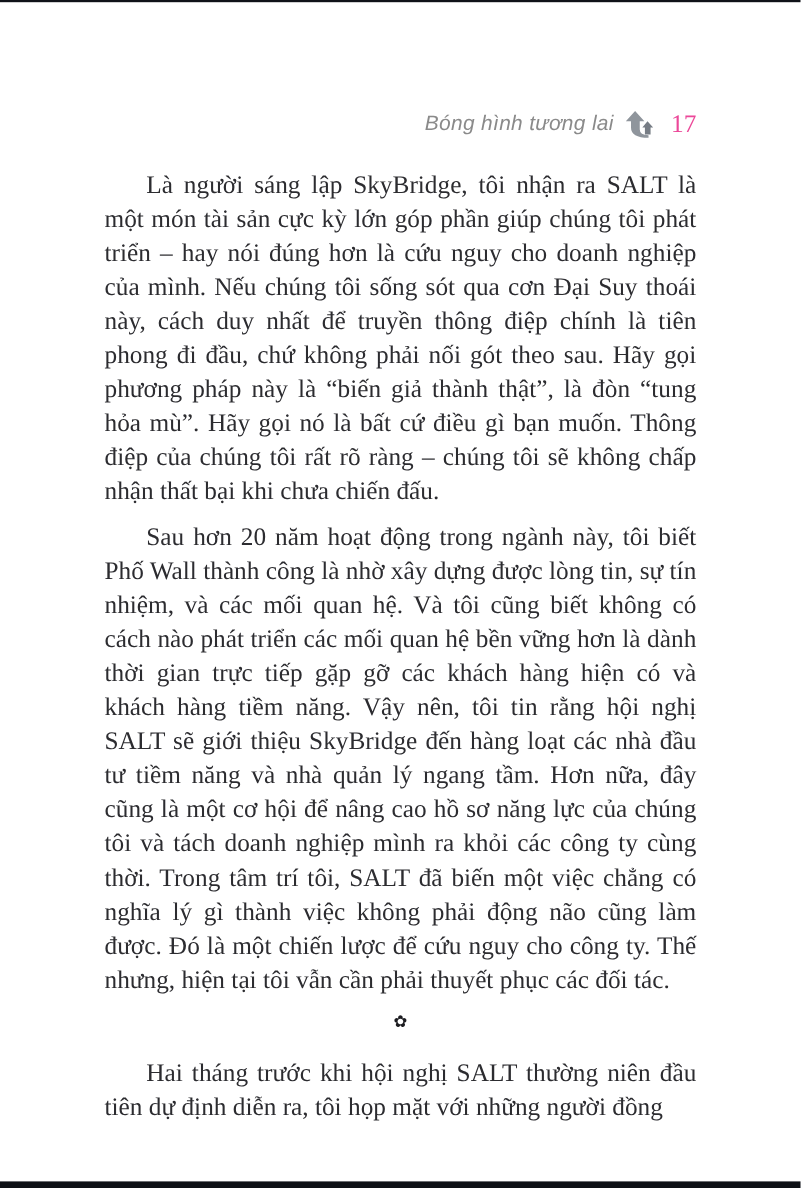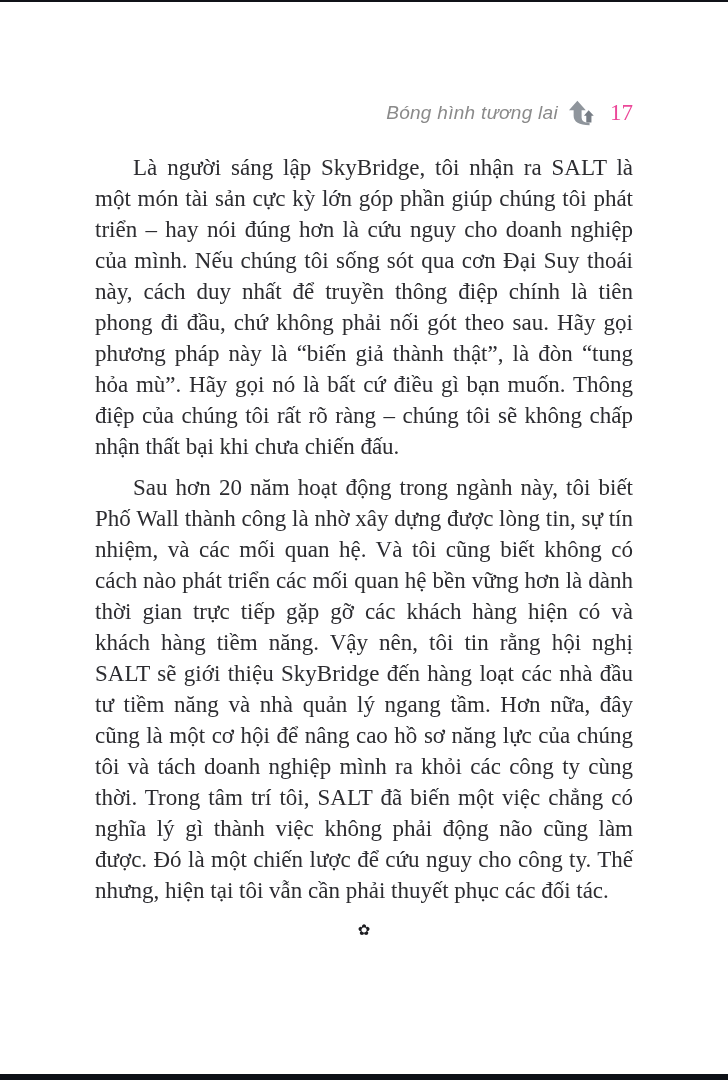--- a/index.html
+++ b/index.html
@@ -95,17 +95,18 @@
         <path d="M22,11 L27.5,17 L25,17 L25,24 L19.5,24 L19.5,17 L17,17 Z" fill="#777d85"></path>
       </svg>
     </span>
     <span class="page-number">17</span>
   </div>
 
   <div class="body-text">
     <p>Là người sáng lập SkyBridge, tôi nhận ra SALT là một món tài sản cực kỳ lớn góp phần giúp chúng tôi phát triển – hay nói đúng hơn là cứu nguy cho doanh nghiệp của mình. Nếu chúng tôi sống sót qua cơn Đại Suy thoái này, cách duy nhất để truyền thông điệp chính là tiên phong đi đầu, chứ không phải nối gót theo sau. Hãy gọi phương pháp này là “biến giả thành thật”, là đòn “tung hỏa mù”. Hãy gọi nó là bất cứ điều gì bạn muốn. Thông điệp của chúng tôi rất rõ ràng – chúng tôi sẽ không chấp nhận thất bại khi chưa chiến đấu.</p>
     <p>Sau hơn 20 năm hoạt động trong ngành này, tôi biết Phố Wall thành công là nhờ xây dựng được lòng tin, sự tín nhiệm, và các mối quan hệ. Và tôi cũng biết không có cách nào phát triển các mối quan hệ bền vững hơn là dành thời gian trực tiếp gặp gỡ các khách hàng hiện có và khách hàng tiềm năng. Vậy nên, tôi tin rằng hội nghị SALT sẽ giới thiệu SkyBridge đến hàng loạt các nhà đầu tư tiềm năng và nhà quản lý ngang tầm. Hơn nữa, đây cũng là một cơ hội để nâng cao hồ sơ năng lực của chúng tôi và tách doanh nghiệp mình ra khỏi các công ty cùng thời. Trong tâm trí tôi, SALT đã biến một việc chẳng có nghĩa lý gì thành việc không phải động não cũng làm được. Đó là một chiến lược để cứu nguy cho công ty. Thế nhưng, hiện tại tôi vẫn cần phải thuyết phục các đối tác.</p>
     <div class="separator">✿</div>
+    <p>Hai tháng trước khi hội nghị SALT thường niên đầu tiên dự định diễn ra, tôi họp mặt với những người đồng</p>
   </div>
 
   <div class="bottom-bar"></div>
 
 </div>
 
 </body></html>

